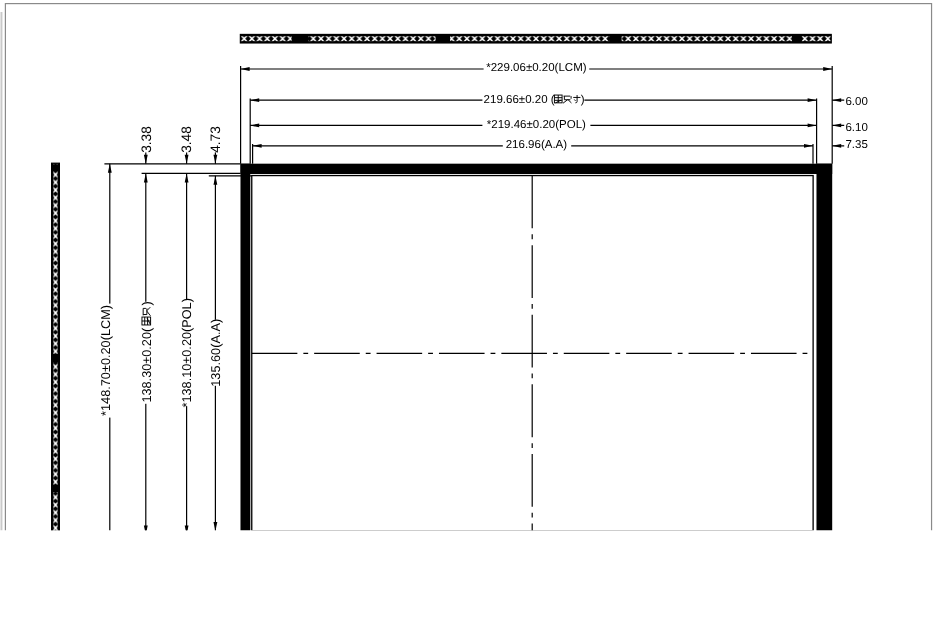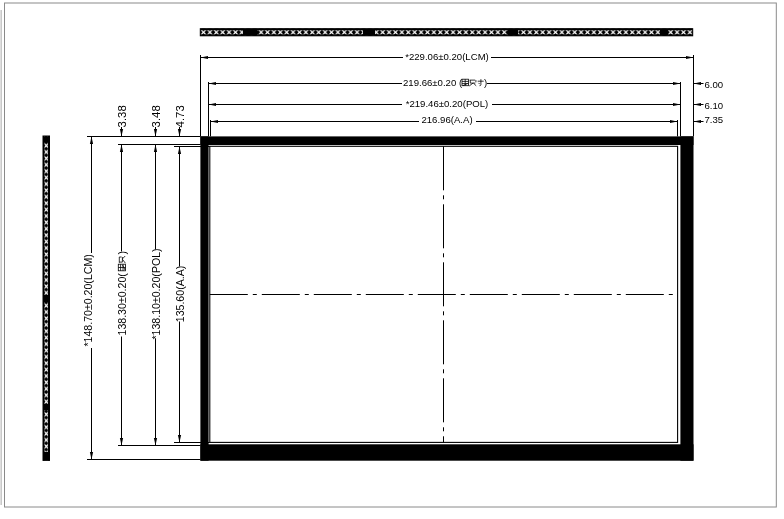--- a/index.html
+++ b/index.html
@@ -1,16 +1,16 @@
 <!DOCTYPE html>
 <html><head>
 <meta charset="utf-8">
 <style>
   html,body{margin:0;padding:0;background:#ffffff;}
-  .page{position:relative;width:784px;height:519px;background:#ffffff;overflow:hidden;
+  .page{position:relative;width:784px;height:442px;background:#ffffff;overflow:hidden;
         font-family:"Liberation Sans", sans-serif;}
   svg{position:absolute;left:0;top:0;}
   text{font-family:"Liberation Sans", sans-serif;fill:#000;}
 </style>
 </head>
 <body>
 <div class="page">
 <svg width="784" height="519" viewBox="0 0 784 519">
   <defs>
 

